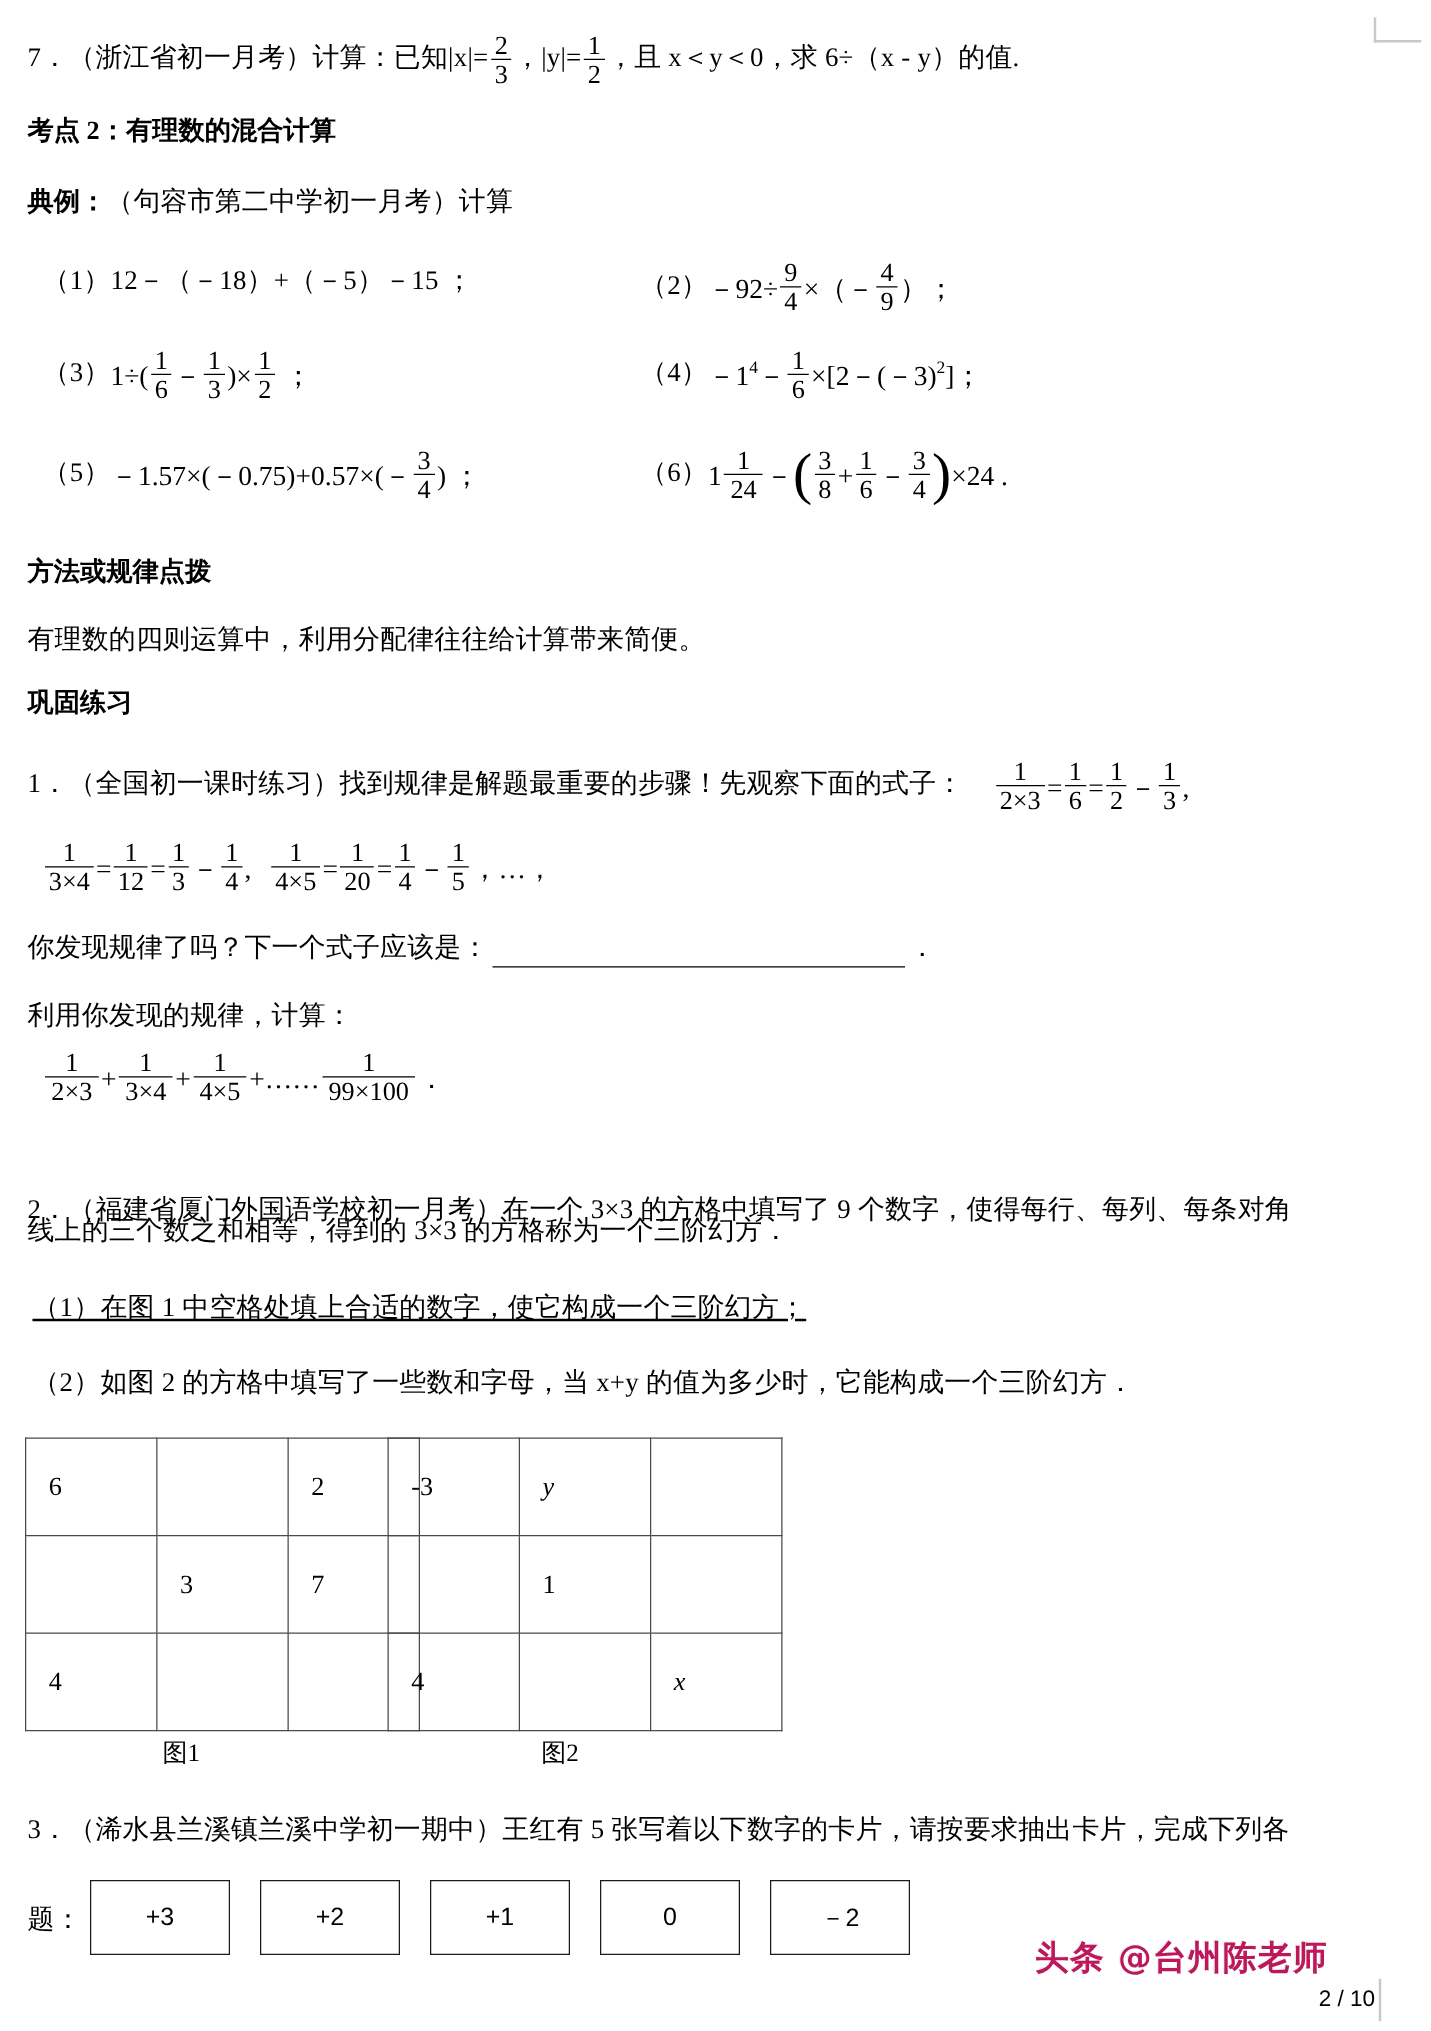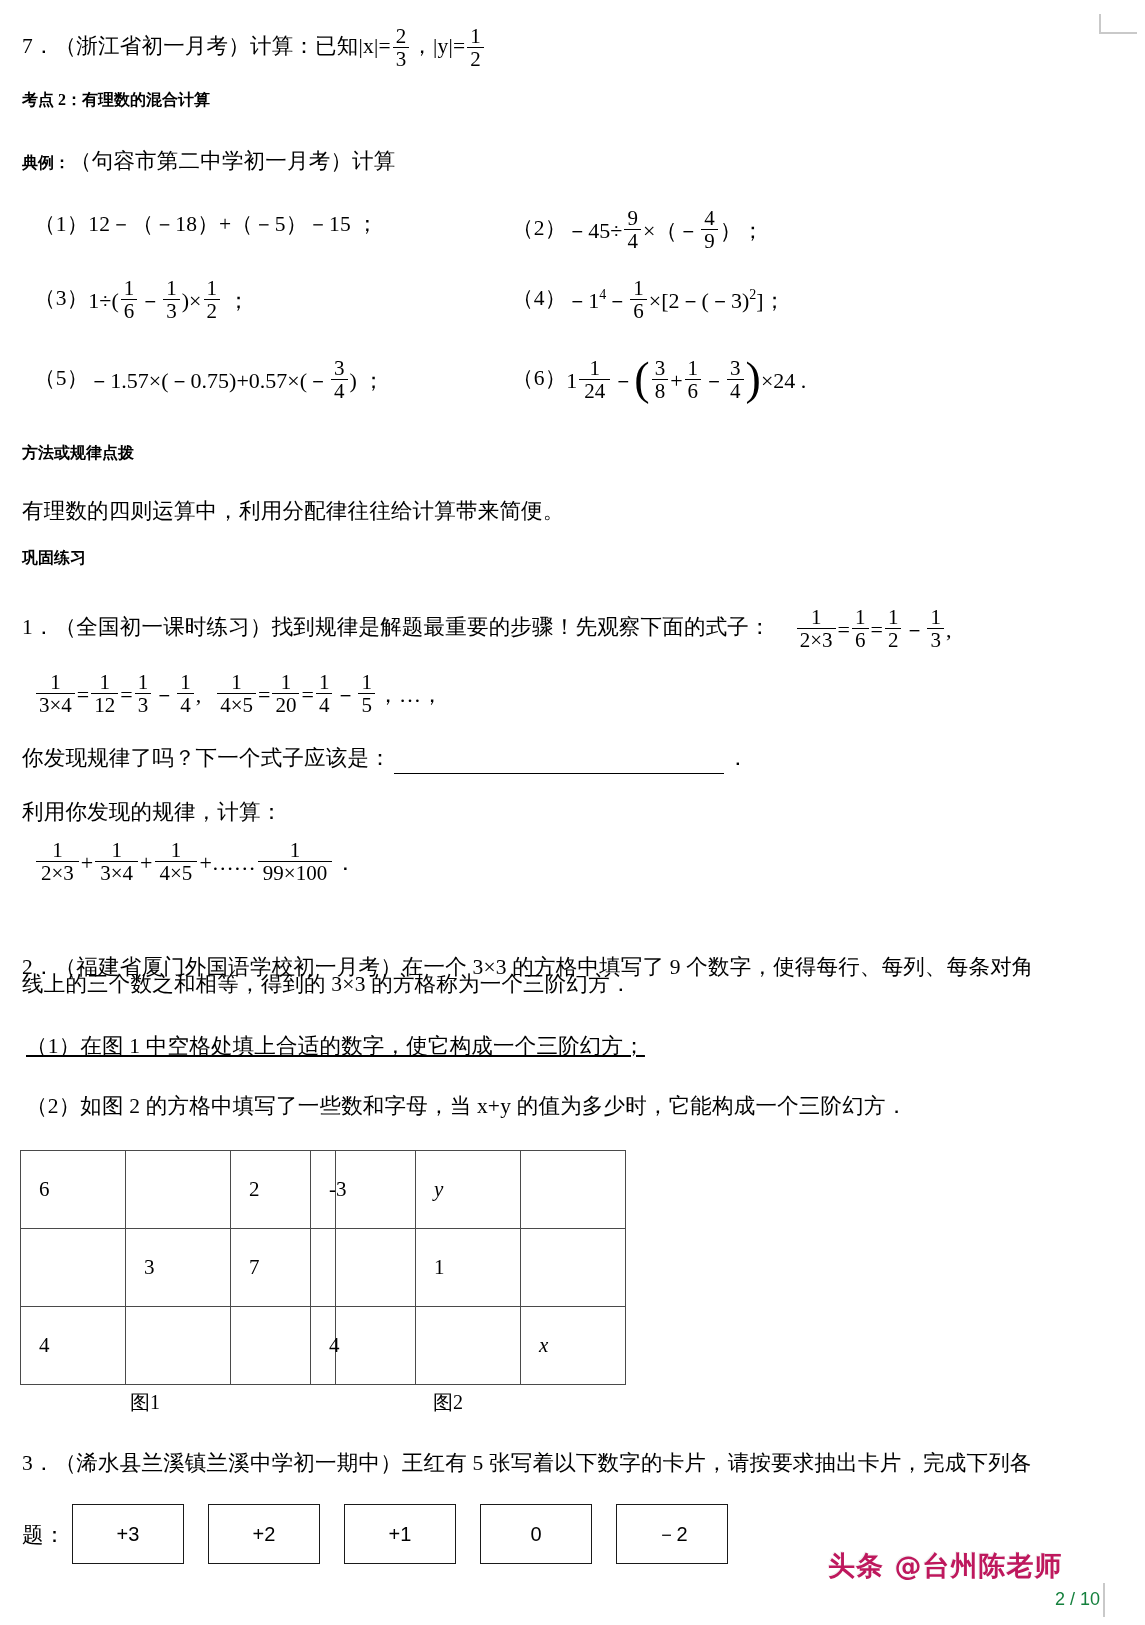--- a/index.html
+++ b/index.html
@@ -17,21 +17,21 @@
   .crop-tr{position:absolute;top:14px;right:8px;width:38px;height:30px;}
   .crop-tr .h{position:absolute;right:0;top:18px;width:38px;height:2px;background:#c9c9c9;}
   .crop-tr .v{position:absolute;right:36px;top:0;width:2px;height:20px;background:#c9c9c9;}
   .crop-br{position:absolute;bottom:8px;right:8px;width:34px;height:34px;}
   .crop-br .v{position:absolute;right:32px;bottom:0;width:2px;height:34px;background:#c9c9c9;}
 
   .content{position:absolute;left:22px;top:0;width:1100px;}
 
   
   .line{font-size:21.5px;line-height:1.5;letter-spacing:0.2px;white-space:nowrap;}
-  .hdr{font-weight:bold;font-size:16px;}
+  .hdr{font-weight:bold;font-size:21px;}
 
   .row{position:absolute;white-space:nowrap;}
 
   
   .math{font-family:"Liberation Serif","DejaVu Serif",serif;font-size:22px;vertical-align:middle;}
   .frac{display:inline-block;vertical-align:middle;text-align:center;margin:0 2px;position:relative;top:-1px;}
   .frac .num{display:block;padding:0 3px;line-height:1.05;font-size:21px;}
   .frac .den{display:block;padding:0 3px;line-height:1.12;font-size:21px;border-top:1.4px solid #000;}
   .frac.wide .num,.frac.wide .den{padding:0 5px;}
   .sup{font-size:14px;vertical-align:super;}
@@ -61,56 +61,56 @@
   
   .watermark{
     position:absolute;left:828px;top:1548px;
     font-family:"DejaVu Sans","Liberation Sans",sans-serif;
     font-size:27px;font-weight:bold;color:#be185d;
     letter-spacing:1px;white-space:nowrap;
     text-shadow:1px 1px 0 #ffffff, -1px -1px 0 #f0f0f0;
   }
   .pagenum{
     position:absolute;left:1055px;top:1589px;
-    font-family:"Liberation Sans",sans-serif;font-size:18px;color:#15803d;
+    font-family:"Liberation Sans",sans-serif;font-size:18px;color:#000000;
   }
 </style>
 </head>
 <body>
 
 <div class="page">
 
   <div class="crop-tr">
     <div class="h"></div>
       <div class="v"></div>
   </div>
   <div class="crop-br">
     <div class="v"></div>
   </div>
 
   <div class="content">
 
     <div class="row" style="left:0px;top:26px;">
-      <span class="line">7．（浙江省初一月考）计算：已知|x|=</span><span class="frac"><span class="num">2</span><span class="den">3</span></span><span class="line">，|y|=</span><span class="frac"><span class="num">1</span><span class="den">2</span></span>
+      <span class="line">7．（浙江省初一月考）计算：已知|x|=</span><span class="frac"><span class="num">2</span><span class="den">3</span></span><span class="line">，|y|=</span><span class="frac"><span class="num">1</span><span class="den">2</span></span><span class="line">，且 x＜y＜0，求 6÷（x - y）的值.</span>
     </div>
 
     <div class="row" style="left:0px;top:90px;">
       <span class="hdr">考点 2：</span><span class="hdr">有理数的混合计算</span>
     </div>
 
     <div class="row" style="left:0px;top:145px;">
       <span class="hdr">典例：</span><span class="line">（句容市第二中学初一月考）计算</span>
     </div>
 
     <div class="row" style="left:12px;top:208px;">
       <span class="line">（1）</span><span class="line">12－（－18）+（－5）－15 ；</span>
     </div>
 
     <div class="row" style="left:490px;top:208px;">
-      <span class="line">（2）</span><span class="math">－45÷</span><span class="frac"><span class="num">9</span><span class="den">4</span></span><span class="math">×（－</span><span class="frac"><span class="num">4</span><span class="den">9</span></span><span class="math">）；</span>
+      <span class="line">（2）</span><span class="math">－92÷</span><span class="frac"><span class="num">9</span><span class="den">4</span></span><span class="math">×（－</span><span class="frac"><span class="num">4</span><span class="den">9</span></span><span class="math">）；</span>
     </div>
 
     <div class="row" style="left:12px;top:278px;">
       <span class="line">（3）</span><span class="math">1÷(</span><span class="frac"><span class="num">1</span><span class="den">6</span></span><span class="math">－</span><span class="frac"><span class="num">1</span><span class="den">3</span></span><span class="math">)×</span><span class="frac"><span class="num">1</span><span class="den">2</span></span><span class="math"> ；</span>
     </div>
 
     <div class="row" style="left:490px;top:278px;">
       <span class="line">（4）</span><span class="math">－1</span><span class="sup">4</span><span class="math">－</span><span class="frac"><span class="num">1</span><span class="den">6</span></span><span class="math">×[2－(－3)</span><span class="sup">2</span><span class="math">]；</span>
     </div>
 

